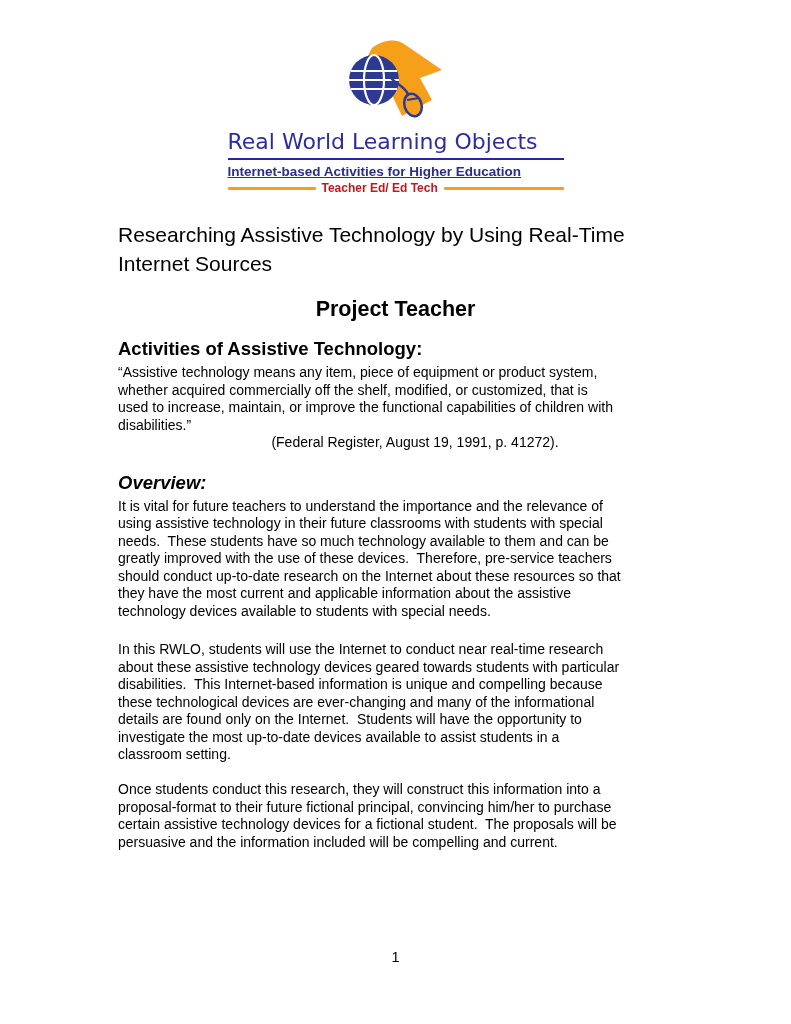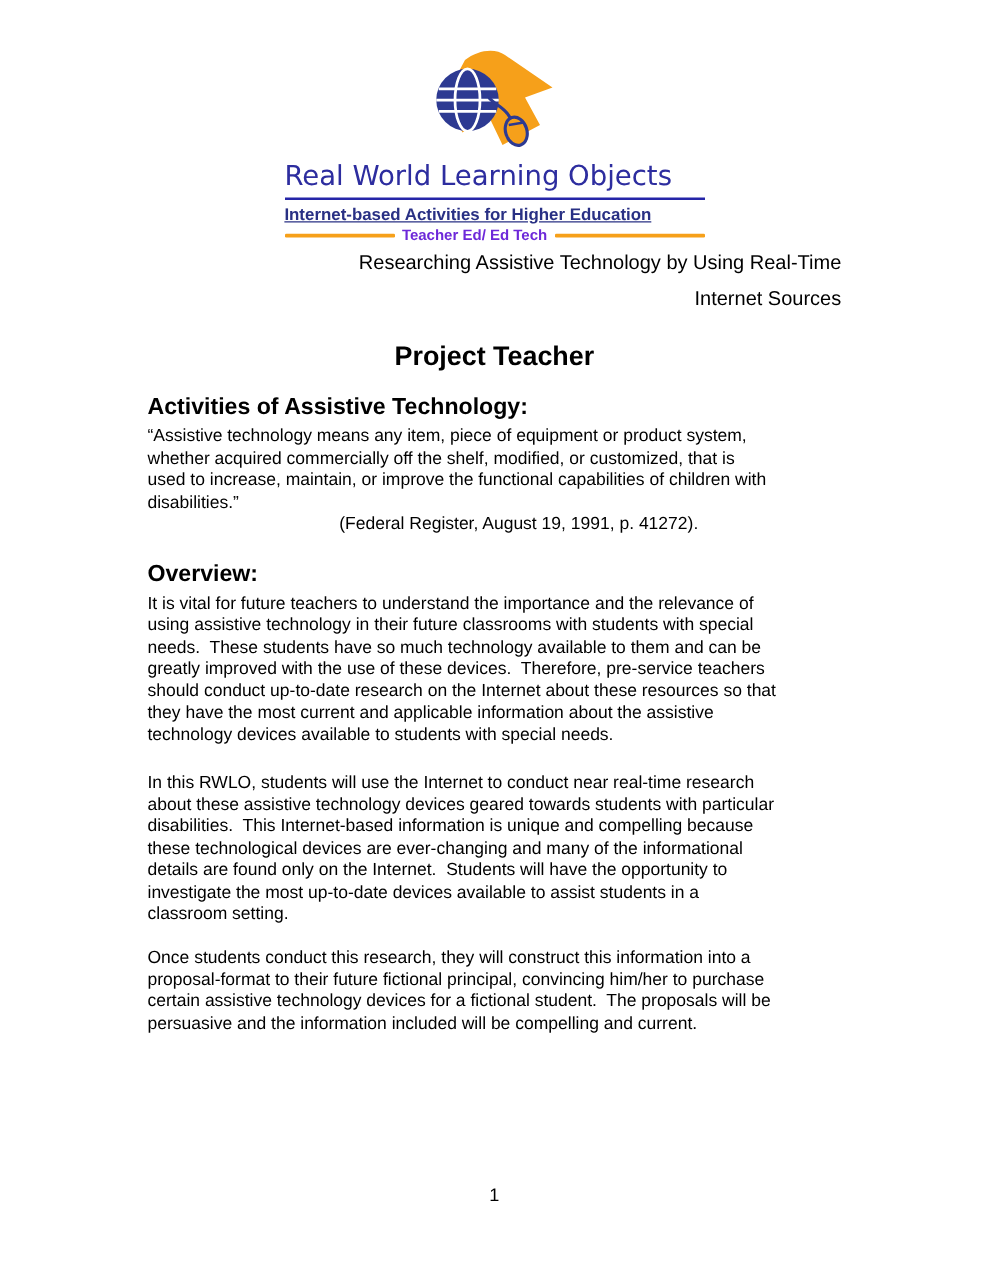--- a/index.html
+++ b/index.html
@@ -50,49 +50,50 @@
     align-items: center;
     margin-top: 1px;
   }
   .tagline-line { height: 3px; background: #f6a01a; border-radius: 1px; }
   .tagline-line.left { width: 88px; }
   .tagline-line.right { flex: 1; }
   .logo-tagline {
     font-weight: bold;
     font-size: 12px;
     line-height: 15px;
-    color: #6d28d9;
+    color: #b91c1c;
     padding: 0 6px;
     white-space: nowrap;
   }
 
   
   .content { padding: 0 118px; }
 
   .doc-title {
-    font-size: 16px;
+    margin-top: 24px;
+    font-size: 21px;
     line-height: 29px;
     font-weight: normal;
-    text-align: right;
+    text-align: left;
     white-space: pre;
   }
   .doc-subtitle {
     margin-top: 18px;
     font-size: 21.5px;
     line-height: 26px;
     font-weight: bold;
     text-align: center;
   }
   .section-heading {
     font-size: 18.5px;
     line-height: 22px;
     font-weight: bold;
   }
   .heading-definition { margin-top: 16px; }
-  .heading-overview { margin-top: 20px; }
+  .heading-overview { margin-top: 20px; font-style: italic; }
 
   .para {
     font-size: 14px;
     line-height: 17.5px;
     white-space: pre;
   }
   .quote { margin-top: 4px; }
   .citation { padding-left: 39px; text-align: center; }
   .para-first { margin-top: 4px; }
   .para-gap { margin-top: 21px; }

